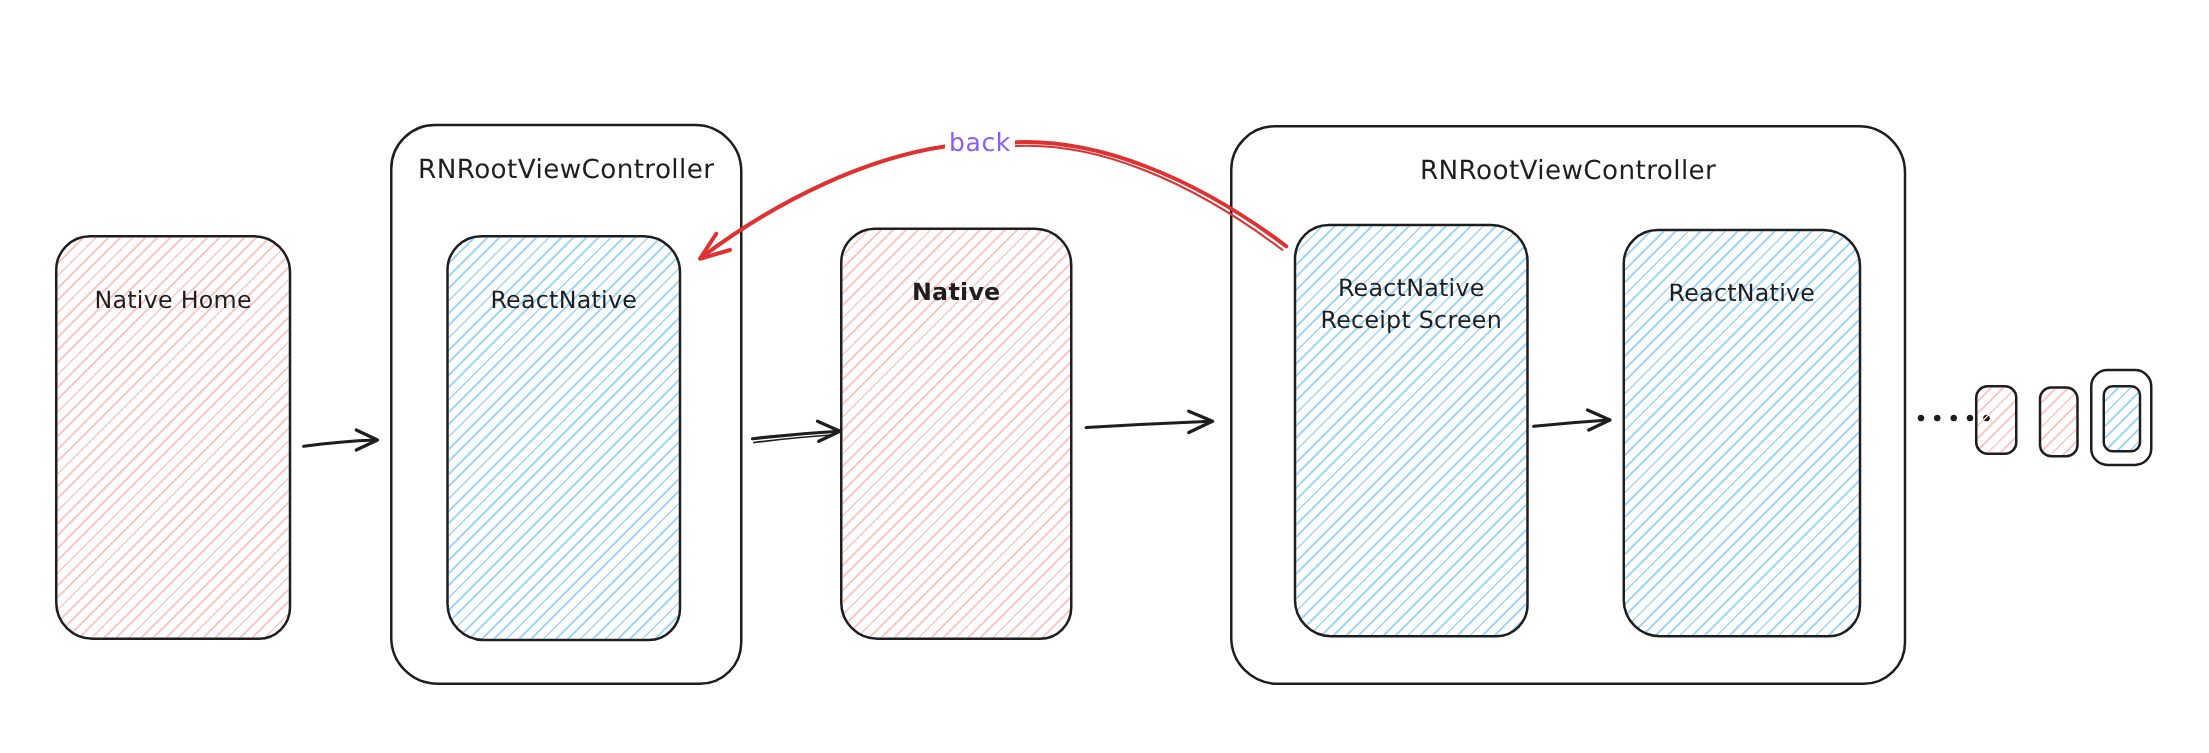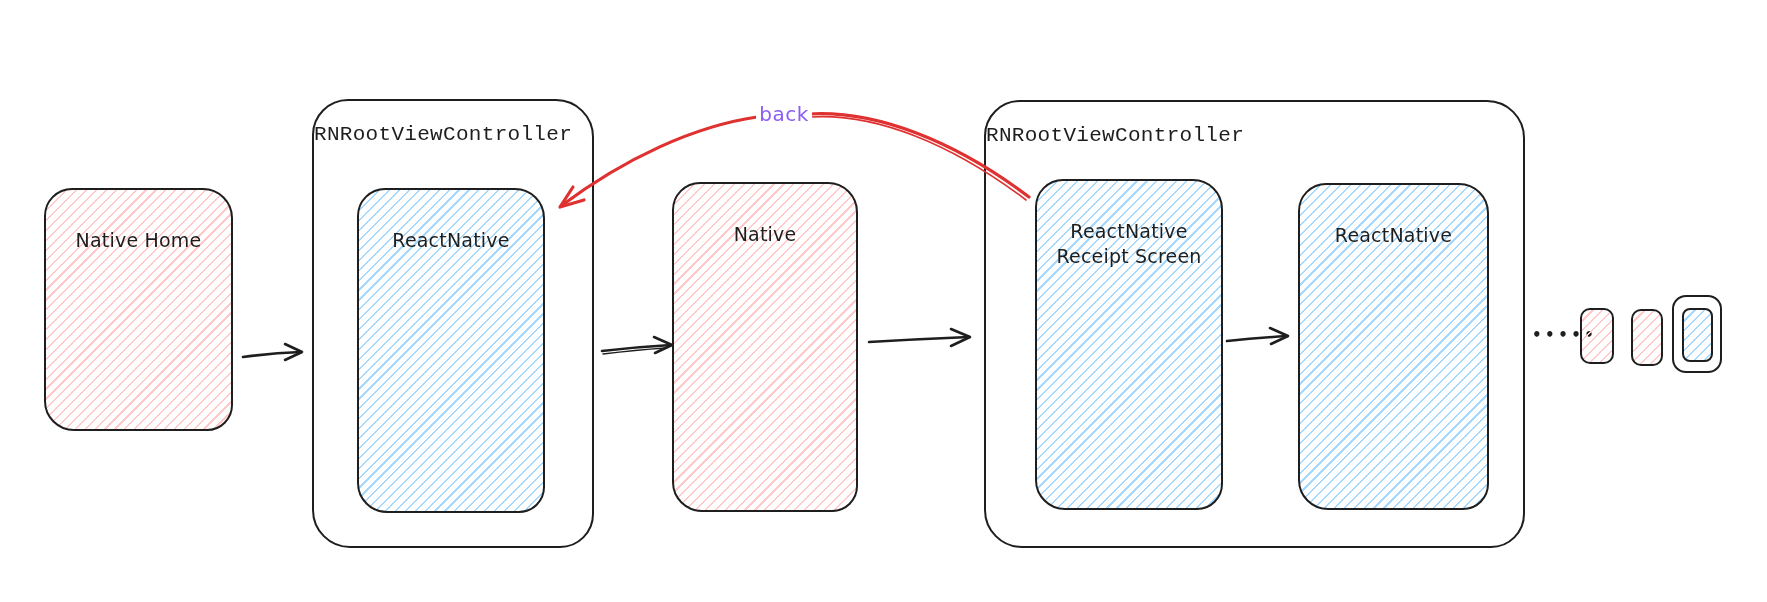--- a/index.html
+++ b/index.html
@@ -16,36 +16,36 @@
   .container-box { border-radius:36px 38px 34px 38px; background:#ffffff; }
   .hatch-native {
     background-image:repeating-linear-gradient(135deg,
       #ffc9c9 0px, #ffc9c9 1.5px, transparent 1.5px, transparent 7px);
   }
   .hatch-react {
     background-image:repeating-linear-gradient(135deg,
       #a5d8ff 0px, #a5d8ff 1.5px, transparent 1.5px, transparent 7px);
   }
   
-  .n-home     { left:44px;  top:188px; width:189px; height:243px; }
+  .n-home     { left:44px;  top:188px; width:189px; height:324px; }
   .n-cont1    { left:312px; top:99px;  width:282px; height:449px; }
   .n-search   { left:357px; top:188px; width:188px; height:325px; }
-  .n-booking  { left:672px; top:182px; width:186px; height:330px; }
+  .n-booking  { left:672px; top:182px; width:186px; height:330px;font-weight:bold; }
   .n-cont2    { left:984px; top:100px; width:541px; height:448px; }
   .n-receipt  { left:1035px;top:179px; width:188px; height:331px; }
   .n-rating   { left:1298px;top:183px; width:191px; height:327px; }
   
   .screen-label {
     position:absolute; left:0; right:0; top:38px;
     text-align:center; font-size:19px; line-height:1.32; letter-spacing:0.2px;
   }
   .screen-label span { display:block; }
   .container-label {
     position:absolute; left:0; right:0; top:22px;
-    text-align:left; font-size:21px; letter-spacing:0.3px;font-family:Liberation Mono, monospace;
+    text-align:center; font-size:21px; letter-spacing:0.3px;
   }
   
   .dots {
     position:absolute; left:1532px; top:326px; font-size:15px;
     letter-spacing:3.5px; color:#1e1e1e; font-weight:bold;
   }
   .mini { position:absolute; box-sizing:border-box; border:2.5px solid #1e1e1e; }
   .m-native1 { left:1580px; top:308px; width:34px; height:56px; border-radius:10px; }
   .m-native2 { left:1631px; top:309px; width:32px; height:57px; border-radius:10px; }
   .m-cont    { left:1672px; top:295px; width:50px; height:78px; border-radius:14px; }

